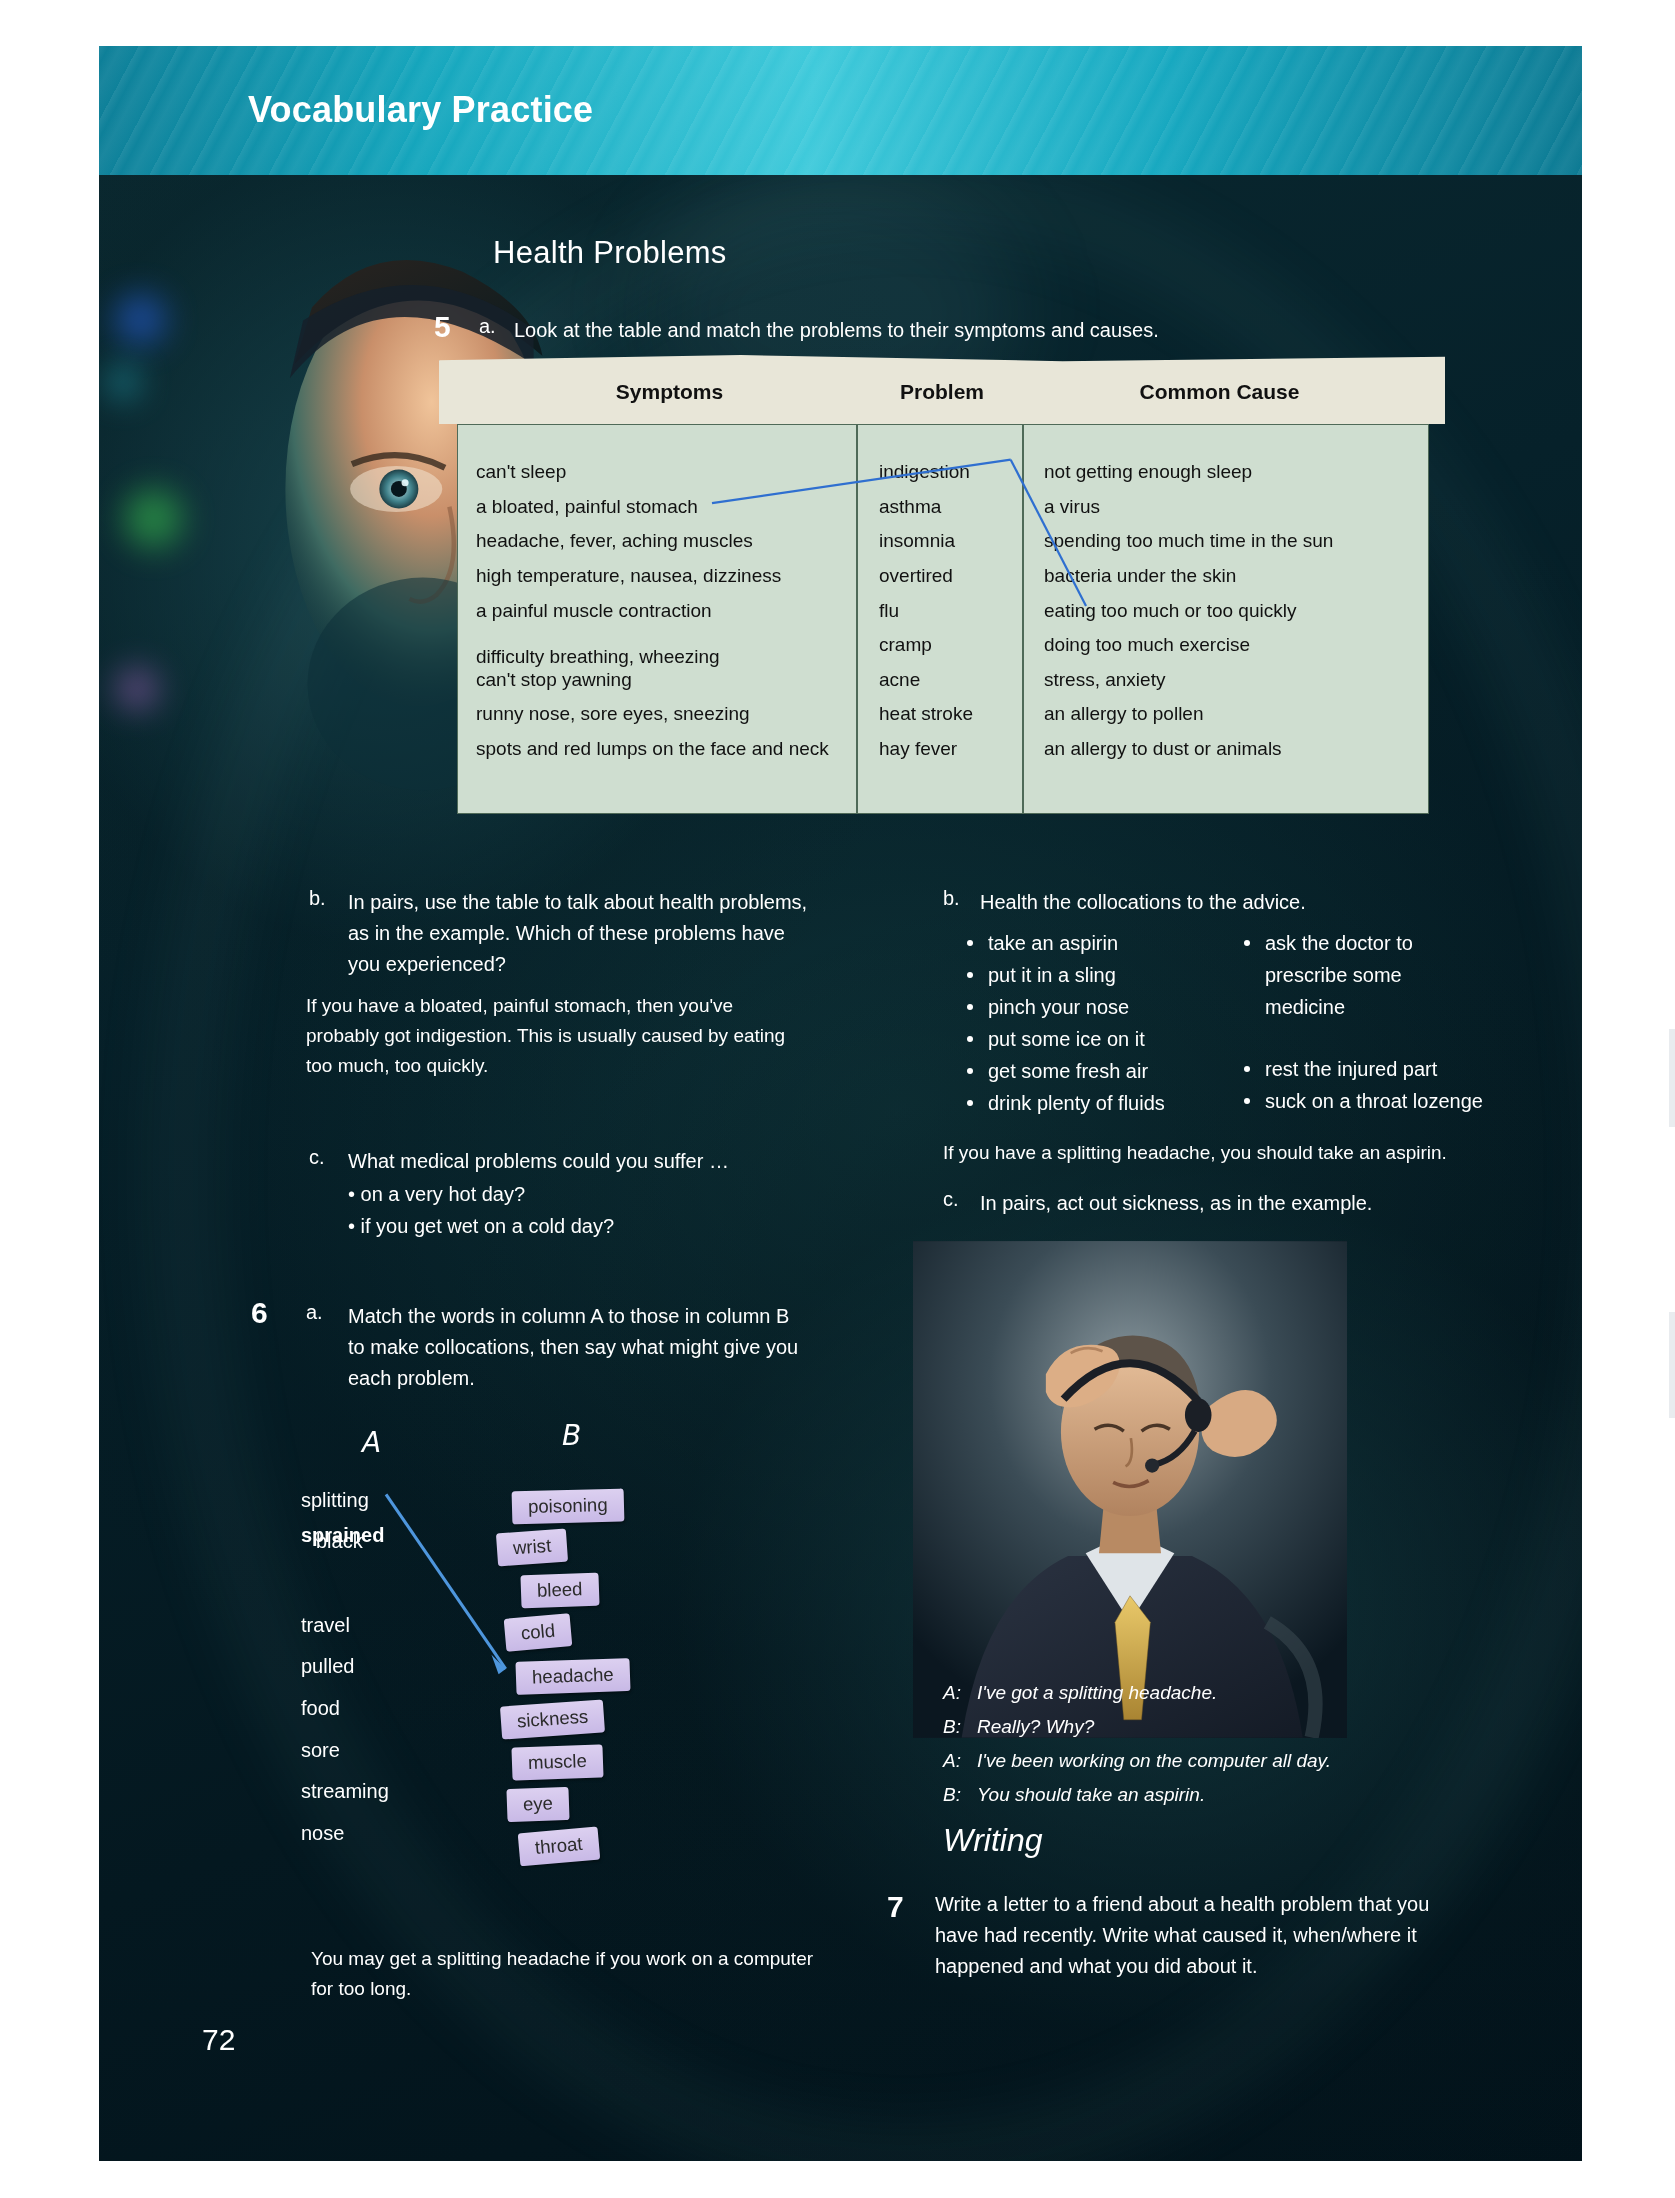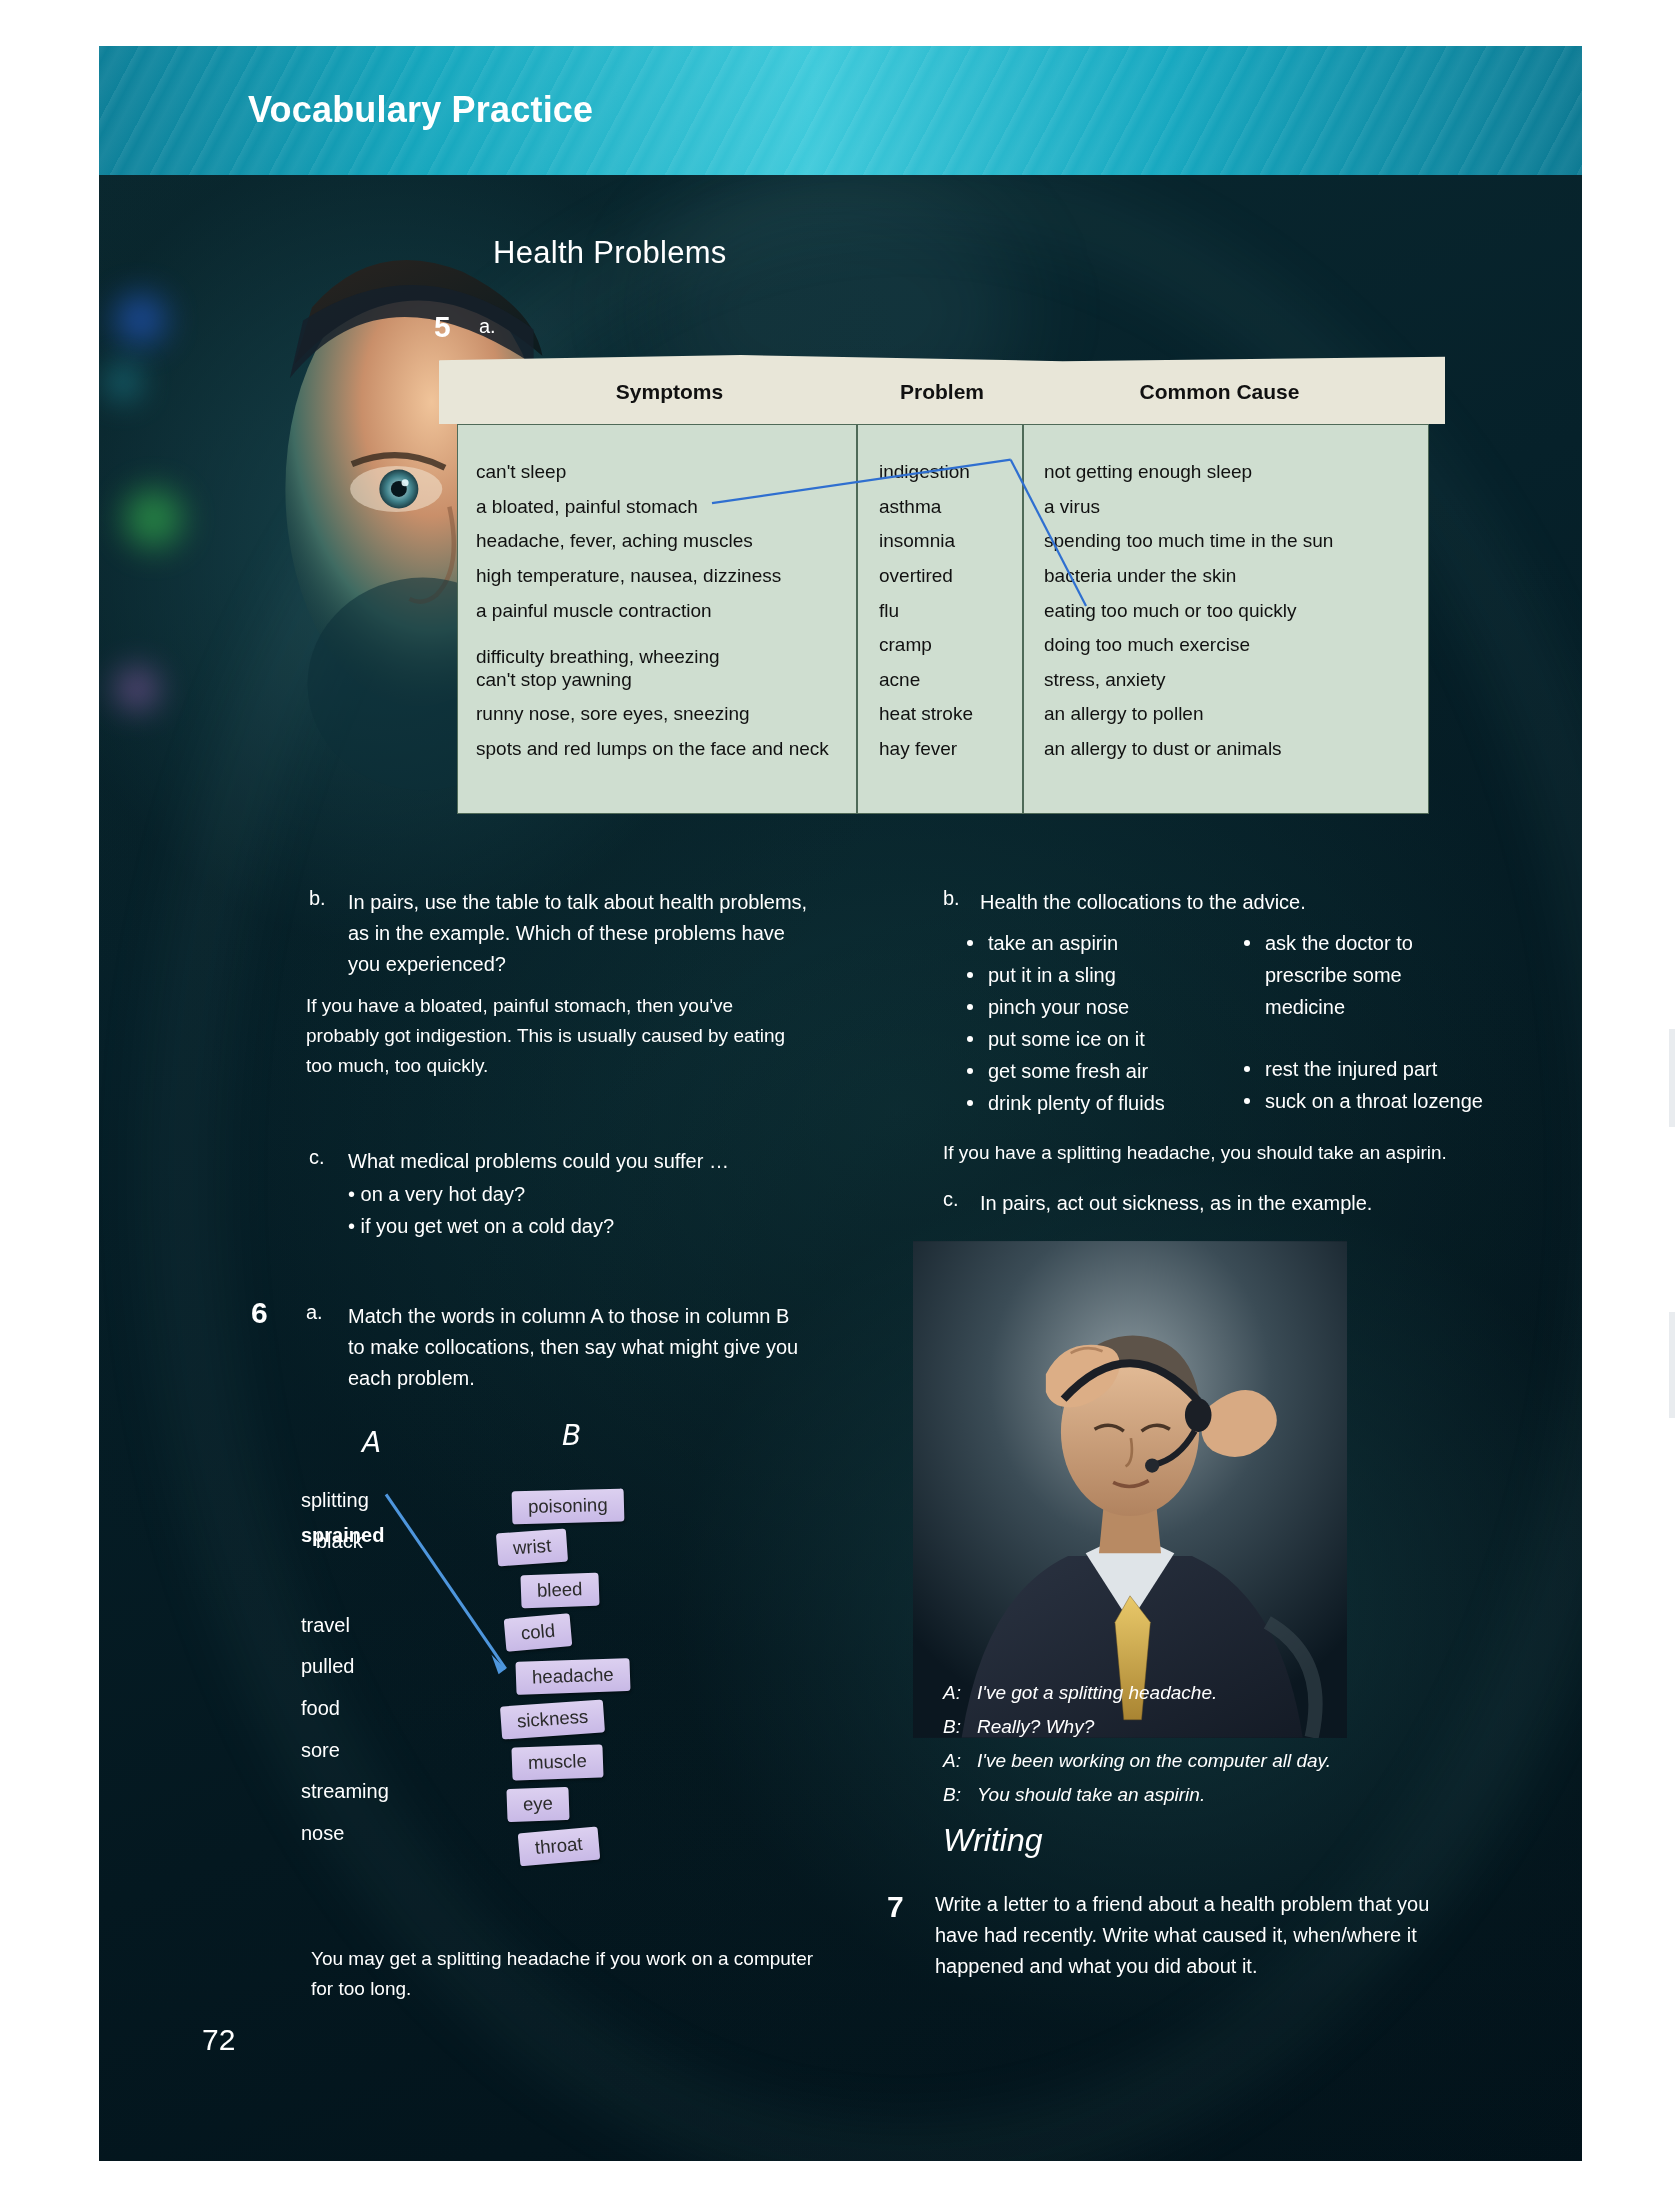--- a/index.html
+++ b/index.html
@@ -315,20 +315,21 @@
   </div>
 
   <div class="header-band">
     <div class="header-title">Vocabulary Practice</div>
   </div>
 
   <div class="section-title" style="left:493px; top:235px;">Health Problems</div>
 
   <div class="ex-num" style="left:434px; top:310px;">5</div>
   <div class="label-letter" style="left:479px; top:315px;">a.</div>
+  <div class="txt" style="left:514px; top:315px; width:940px;">Look at the table and match the problems to their symptoms and causes.</div>
 
   <div class="table-wrap">
     <div class="table-head"></div>
     <div class="table-body"></div>
     <div class="col-div" style="left:417px;"></div>
     <div class="col-div" style="left:583px;"></div>
 
     <div class="th" style="left:53px; width:355px;">Symptoms</div>
     <div class="th" style="left:421px; width:164px;">Problem</div>
     <div class="th" style="left:590px; width:381px;">Common Cause</div>

